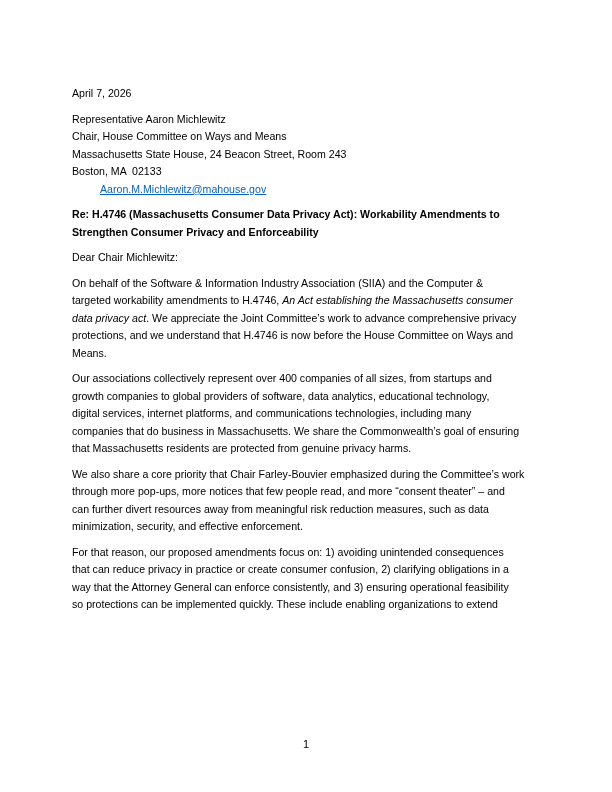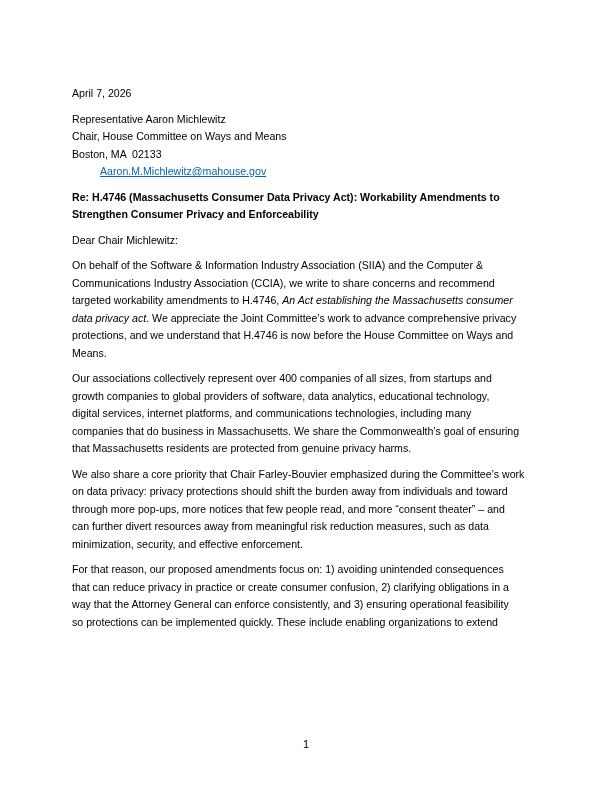--- a/index.html
+++ b/index.html
@@ -56,48 +56,47 @@
 <body>
 
 <div class="page">
   <div class="content">
       <div class="block">
         <div class="line"><span class="run">April 7, 2026</span></div>
       </div>
       <div class="block">
         <div class="line"><span class="run">Representative Aaron Michlewitz</span></div>
         <div class="line"><span class="run">Chair, House Committee on Ways and Means</span></div>
+        <div class="line"><span class="run">Massachusetts State House, 24 Beacon Street, Room 243</span></div>
         <div class="line"><span class="run">Boston, MA  02133</span></div>
         <div class="line"><span class="run link">Aaron.M.Michlewitz@mahouse.gov</span></div>
       </div>
       <div class="block bold">
         <div class="line"><span class="run">Re: H.4746 (Massachusetts Consumer Data Privacy Act): Workability Amendments to</span></div>
         <div class="line"><span class="run">Strengthen Consumer Privacy and Enforceability</span></div>
       </div>
       <div class="block">
         <div class="line"><span class="run">Dear Chair Michlewitz:</span></div>
       </div>
       <div class="block">
         <div class="line"><span class="run">On behalf of the Software &amp; Information Industry Association (SIIA) and the Computer &amp;</span></div>
-        <div class="line"><span class="run">Communications Industry Association (CCIA), we write to share concerns and recommend</span></div>
         <div class="line"><span class="run">targeted workability amendments to H.4746, </span><span class="run italic">An Act establishing the Massachusetts consumer</span></div>
         <div class="line"><span class="run italic">data privacy act</span><span class="run">. We appreciate the Joint Committee’s work to advance comprehensive privacy</span></div>
         <div class="line"><span class="run">protections, and we understand that H.4746 is now before the House Committee on Ways and</span></div>
         <div class="line"><span class="run">Means.</span></div>
       </div>
       <div class="block">
         <div class="line"><span class="run">Our associations collectively represent over 400 companies of all sizes, from startups and</span></div>
         <div class="line"><span class="run">growth companies to global providers of software, data analytics, educational technology,</span></div>
         <div class="line"><span class="run">digital services, internet platforms, and communications technologies, including many</span></div>
         <div class="line"><span class="run">companies that do business in Massachusetts. We share the Commonwealth’s goal of ensuring</span></div>
         <div class="line"><span class="run">that Massachusetts residents are protected from genuine privacy harms.</span></div>
       </div>
       <div class="block">
         <div class="line"><span class="run">We also share a core priority that Chair Farley-Bouvier emphasized during the Committee’s work</span></div>
-        <div class="line"><span class="run">on data privacy: privacy protections should shift the burden away from individuals and toward</span></div>
         <div class="line"><span class="run">through more pop-ups, more notices that few people read, and more “consent theater” – and</span></div>
         <div class="line"><span class="run">can further divert resources away from meaningful risk reduction measures, such as data</span></div>
         <div class="line"><span class="run">minimization, security, and effective enforcement.</span></div>
       </div>
       <div class="block">
         <div class="line"><span class="run">For that reason, our proposed amendments focus on: 1) avoiding unintended consequences</span></div>
         <div class="line"><span class="run">that can reduce privacy in practice or create consumer confusion, 2) clarifying obligations in a</span></div>
         <div class="line"><span class="run">way that the Attorney General can enforce consistently, and 3) ensuring operational feasibility</span></div>
         <div class="line"><span class="run">so protections can be implemented quickly. These include enabling organizations to extend</span></div>
       </div>

